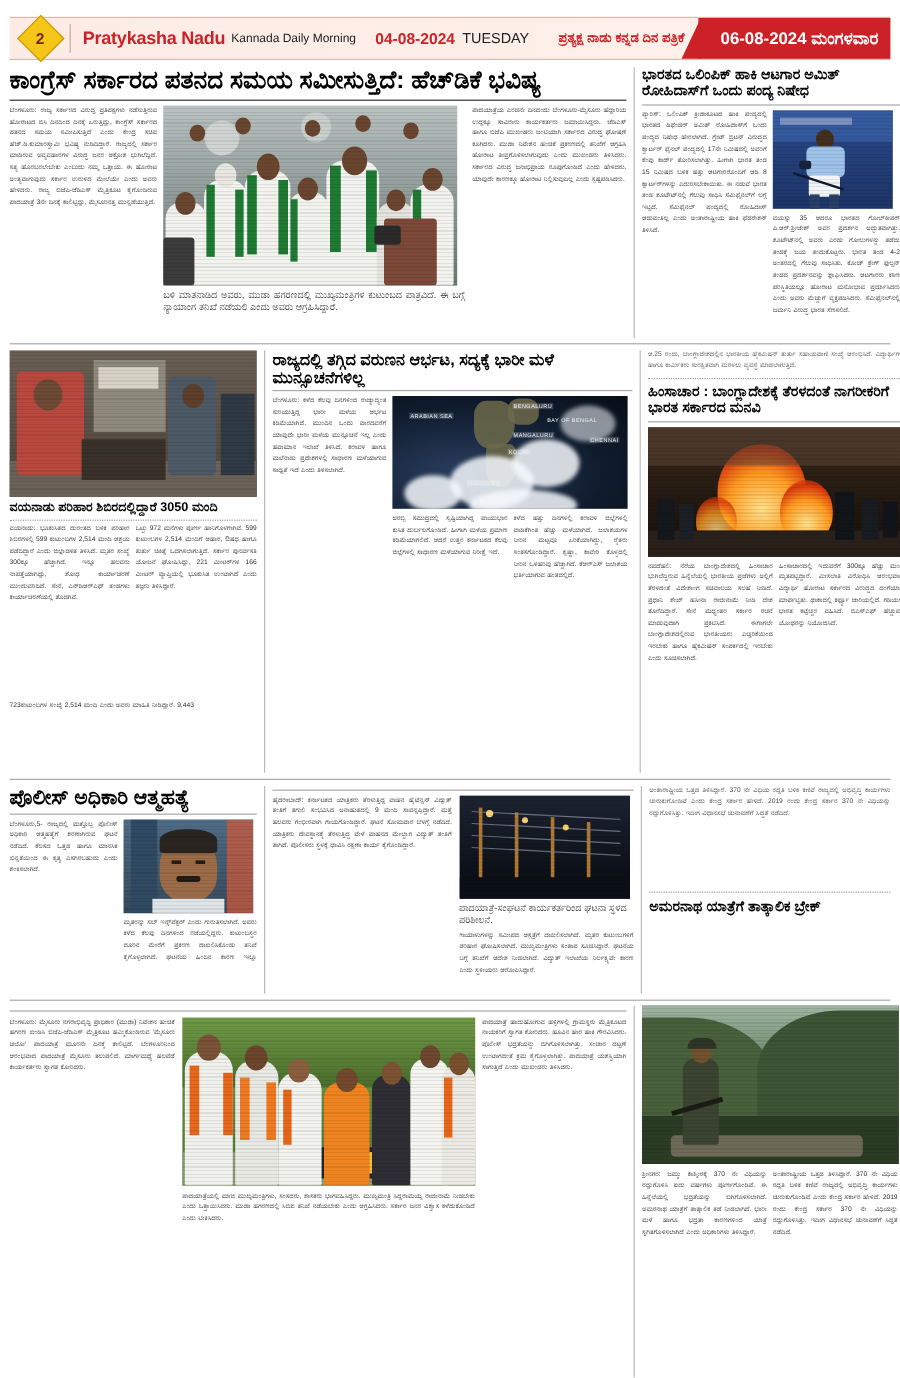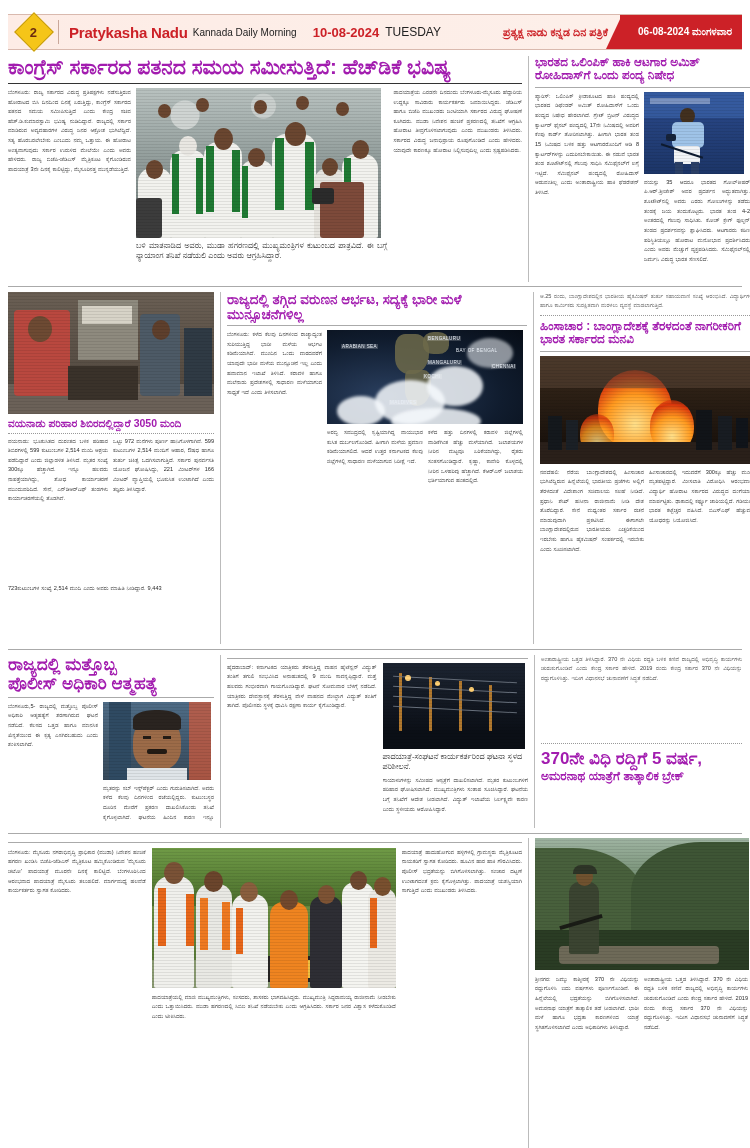--- a/index.html
+++ b/index.html
@@ -25,34 +25,34 @@
   }
   .page-badge span{transform:rotate(-45deg);font-weight:bold;font-size:13px;color:#6b2b10;}
   .mast-divider{width:1px;height:24px;background:#c9a79a;margin-right:10px;}
   .mast-name{font-size:15px;font-weight:bold;color:#cc2127;letter-spacing:-.2px;white-space:nowrap;}
   .mast-sub{font-size:10px;color:#222;margin-left:5px;white-space:nowrap;}
   .mast-date{font-size:13px;font-weight:bold;color:#cc2127;margin-left:16px;white-space:nowrap;}
   .mast-day{font-size:12px;color:#222;margin-left:6px;white-space:nowrap;}
   .mast-kn{font-size:11px;font-weight:bold;color:#cc2127;margin-left:auto;white-space:nowrap;}
   .mast-flag{
     position:relative;margin-left:12px;height:34px;display:flex;align-items:center;
-    background:#cc2127;color:#fff;font-size:10px;font-weight:bold;
+    background:#cc2127;color:#fff;font-size:14px;font-weight:bold;
     padding:0 10px 0 18px;white-space:nowrap;
   }
   .mast-flag:before{
     content:"";position:absolute;left:-14px;top:0;width:0;height:0;
     border-style:solid;border-width:0 0 34px 16px;border-color:transparent transparent #cc2127 transparent;
   }
 
   
   .rule{border-top:1px solid #aaa;}
   .rule-d{border-top:1px dotted #999;}
   .vline{border-left:1px solid #bbb;}
 
-  .hl{font-weight:bold;color:#a21caf;line-height:1.12;}
+  .hl{font-weight:bold;color:#000000;line-height:1.12;}
   .hl-xl{font-size:20.5px;}
   .hl-lg{font-size:17px;}
   .hl-md{font-size:13.5px;}
   .hl-sm{font-size:12px;}
   .hl-xs{font-size:10.5px;}
   .cap{font-size:8px;color:#333;line-height:1.25;}
 
   
   .body-col{font-size:5.6px;line-height:1.72;text-align:justify;color:#2b2b2b;
     word-spacing:.4px;hyphens:none;overflow:hidden;}
@@ -104,21 +104,21 @@
 
 <div class="page">
 
   <div class="masthead">
     <div class="page-badge">
       <span>2</span>
     </div>
     <div class="mast-divider"></div>
     <div class="mast-name">Pratykasha Nadu</div>
     <div class="mast-sub">Kannada Daily Morning</div>
-    <div class="mast-date">10-08-2024</div>
+    <div class="mast-date">04-08-2024</div>
     <div class="mast-day">TUESDAY</div>
     <div class="mast-kn">ಪ್ರತ್ಯಕ್ಷ ನಾಡು ಕನ್ನಡ ದಿನ ಪತ್ರಿಕೆ</div>
     <div class="mast-flag">06-08-2024 ಮಂಗಳವಾರ</div>
   </div>
 
   <div style="display:flex;margin-top:6px;">
 
     <div style="width:520px;padding-right:6px;box-sizing:border-box;">
       <div class="hl hl-xl">ಕಾಂಗ್ರೆಸ್ ಸರ್ಕಾರದ ಪತನದ ಸಮಯ ಸಮೀಸುತ್ತಿದೆ: ಹೆಚ್‌ಡಿಕೆ ಭವಿಷ್ಯ</div>
       <div style="border-top:1px solid #333;margin:4px 0 4px;"></div>
@@ -275,21 +275,20 @@
         <div class="body-col" style="width:104px;">ಹಿಂಸಾಚಾರದಲ್ಲಿ ಇದುವರೆಗೆ 300ಕ್ಕೂ ಹೆಚ್ಚು ಮಂದಿ ಮೃತಪಟ್ಟಿದ್ದಾರೆ. ಮೀಸಲಾತಿ ವಿರೋಧಿಸಿ ಆರಂಭವಾದ ವಿದ್ಯಾರ್ಥಿ ಹೋರಾಟ ಸರ್ಕಾರದ ವಿರುದ್ಧದ ದಂಗೆಯಾಗಿ ಮಾರ್ಪಟ್ಟಿತು. ಢಾಕಾದಲ್ಲಿ ಕರ್ಫ್ಯೂ ಜಾರಿಯಲ್ಲಿದೆ. ಗಡಿಯಲ್ಲಿ ಭಾರತ ಕಟ್ಟೆಚ್ಚರ ವಹಿಸಿದೆ. ಬಿಎಸ್‌ಎಫ್ ಹೆಚ್ಚುವರಿ ಯೋಧರನ್ನು ನಿಯೋಜಿಸಿದೆ.</div>
       </div>
     </div>
   </div>
 
   <div class="rule" style="margin:5px 0 5px;"></div>
 
   <div style="display:flex;">
 
     <div style="width:212px;padding-right:6px;box-sizing:border-box;">
-      <div class="hl hl-lg">ರಾಜ್ಯದಲ್ಲಿ ಮತ್ತೊಬ್ಬ</div>
       <div class="hl hl-lg">ಪೊಲೀಸ್ ಅಧಿಕಾರಿ ಆತ್ಮಹತ್ಯೆ</div>
       <div class="rule" style="margin:4px 0 4px;"></div>
       <div style="display:flex;">
         <div class="body-col" style="width:90px;padding-right:5px;height:120px;">ಬೆಂಗಳೂರು,5- ರಾಜ್ಯದಲ್ಲಿ ಮತ್ತೊಬ್ಬ ಪೊಲೀಸ್ ಅಧಿಕಾರಿ ಆತ್ಮಹತ್ಯೆಗೆ ಶರಣಾಗಿರುವ ಘಟನೆ ನಡೆದಿದೆ. ಕೆಲಸದ ಒತ್ತಡ ಹಾಗೂ ಮಾನಸಿಕ ಖಿನ್ನತೆಯಿಂದ ಈ ಕೃತ್ಯ ಎಸಗಿರಬಹುದು ಎಂದು ಶಂಕಿಸಲಾಗಿದೆ.</div>
         <div style="width:111px;">
           <div class="ph ph-portrait" style="width:108px;height:78px;">
             <div style="position:absolute;left:0;top:0;width:100%;height:100%;background:linear-gradient(#4f6c86,#36495a);"></div>
             <div style="position:absolute;left:6px;top:0;width:22px;height:78px;background:#2f4a62;"></div>
             <div style="position:absolute;left:86px;top:0;width:22px;height:78px;background:#cf5a3c;opacity:.75;"></div>
             <div style="position:absolute;left:30px;top:14px;width:48px;height:54px;border-radius:46% 46% 40% 40%;background:#9c6b48;"></div>
@@ -327,21 +326,20 @@
           </div>
           <div class="cap" style="margin-top:3px;">ಪಾದಯಾತ್ರೆ-ಸಂಘಟನೆ ಕಾರ್ಯಕರ್ತರಿಂದ ಘಟನಾ ಸ್ಥಳದ ಪರಿಶೀಲನೆ.</div>
           <div class="body-col" style="margin-top:4px;height:52px;">ಗಾಯಾಳುಗಳನ್ನು ಸಮೀಪದ ಆಸ್ಪತ್ರೆಗೆ ದಾಖಲಿಸಲಾಗಿದೆ. ಮೃತರ ಕುಟುಂಬಗಳಿಗೆ ಪರಿಹಾರ ಘೋಷಿಸಲಾಗಿದೆ. ಮುಖ್ಯಮಂತ್ರಿಗಳು ಸಂತಾಪ ಸೂಚಿಸಿದ್ದಾರೆ. ಘಟನೆಯ ಬಗ್ಗೆ ತನಿಖೆಗೆ ಆದೇಶ ನೀಡಲಾಗಿದೆ. ವಿದ್ಯುತ್ ಇಲಾಖೆಯ ನಿರ್ಲಕ್ಷ್ಯವೇ ಕಾರಣ ಎಂದು ಸ್ಥಳೀಯರು ಆರೋಪಿಸಿದ್ದಾರೆ.</div>
         </div>
       </div>
     </div>
 
     <div class="vline" style="width:222px;padding-left:6px;box-sizing:border-box;">
       <div class="body-col" style="height:84px;opacity:.9;">ಅಂತಾರಾಷ್ಟ್ರೀಯ ಒತ್ತಡ ತಿಳಿಸಿದ್ದಾರೆ. 370 ನೇ ವಿಧಿಯ ರದ್ದತಿ ಬಳಿಕ ಕಣಿವೆ ರಾಜ್ಯದಲ್ಲಿ ಅಭಿವೃದ್ಧಿ ಕಾರ್ಯಗಳು ಚುರುಕುಗೊಂಡಿವೆ ಎಂದು ಕೇಂದ್ರ ಸರ್ಕಾರ ಹೇಳಿದೆ. 2019 ರಂದು ಕೇಂದ್ರ ಸರ್ಕಾರ 370 ನೇ ವಿಧಿಯನ್ನು ರದ್ದುಗೊಳಿಸಿತ್ತು. ಇದೀಗ ವಿಧಾನಸಭೆ ಚುನಾವಣೆಗೆ ಸಿದ್ಧತೆ ನಡೆದಿದೆ.</div>
       <div class="rule-d" style="margin:4px 0 5px;"></div>
-      <div class="hl hl-lg">370ನೇ ವಿಧಿ ರದ್ದಿಗೆ 5 ವರ್ಷ,</div>
       <div class="hl hl-sm" style="margin-top:2px;">ಅಮರನಾಥ ಯಾತ್ರೆಗೆ ತಾತ್ಕಾಲಿಕ ಬ್ರೇಕ್</div>
     </div>
   </div>
 
   <div class="rule" style="margin:5px 0 4px;"></div>
 
   <div style="display:flex;">
 
     <div style="width:520px;padding-right:6px;box-sizing:border-box;">
       <div class="rule" style="margin:4px 0 5px;"></div>

